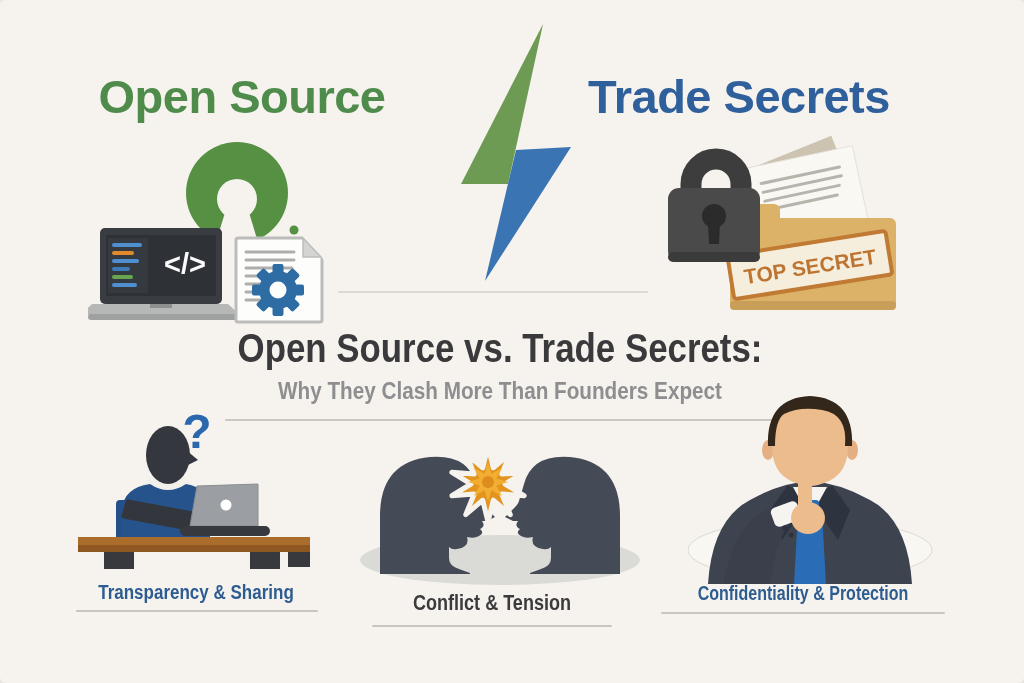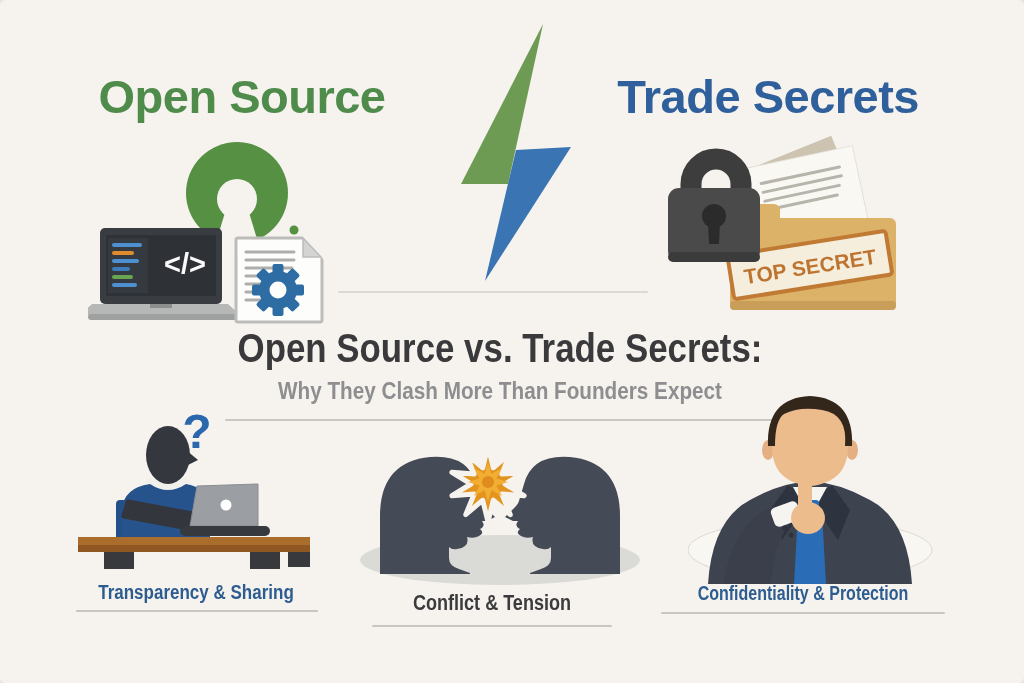--- a/index.html
+++ b/index.html
@@ -3,21 +3,21 @@
 <meta charset="utf-8">
 <style>
   html,body{margin:0;padding:0;background:#e8e6e1;}
   .canvas{
     position:relative;width:1024px;height:683px;background:#f6f3ee;
     overflow:hidden;font-family:"Liberation Sans",sans-serif;margin:0 auto;border-radius:6px;
   }
   .abs{position:absolute;}
   .hdr{font-weight:bold;text-align:center;line-height:1.05;letter-spacing:-0.5px;}
   #t-left{left:62px;top:72px;width:360px;font-size:47px;color:#4f8c4c;}
-  #t-right{left:559px;top:72px;width:360px;font-size:47px;color:#2f609b;text-align:right;}
+  #t-right{left:559px;top:72px;width:360px;font-size:47px;color:#2f609b;}
   #divider1{left:338px;top:291px;width:310px;height:2px;background:#ddd9d2;border-radius:1px;}
   #main-title{left:152px;top:327px;width:696px;font-size:41px;font-weight:bold;color:#3a3a3c;
     text-align:center;transform:scaleX(0.85);transform-origin:50% 50%;line-height:1.05;}
   #subtitle{left:152px;top:378px;width:696px;font-size:23px;font-weight:bold;color:#8e8e90;
     text-align:center;transform:scaleX(0.9);transform-origin:50% 50%;}
   #sub-underline{left:225px;top:419px;width:550px;height:2px;background:#cbc8c2;border-radius:1px;}
   .caption{font-weight:bold;text-align:center;transform-origin:50% 50%;line-height:1.1;}
   #c1{left:46px;top:581px;width:300px;font-size:20px;color:#2d5c91;transform:scaleX(0.85);}
   #c2{left:342px;top:591px;width:300px;font-size:22px;color:#3b3b3d;transform:scaleX(0.82);}
   #c3{left:653px;top:582px;width:300px;font-size:20px;color:#2d5c91;transform:scaleX(0.8);}

